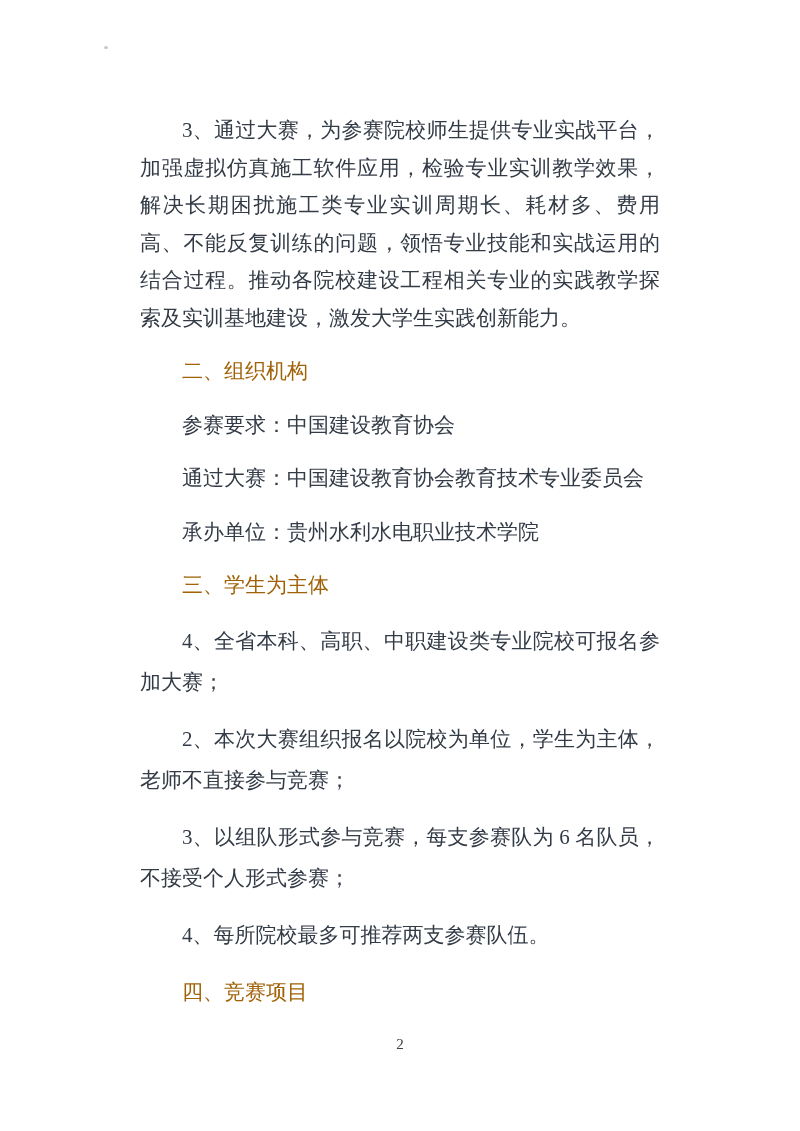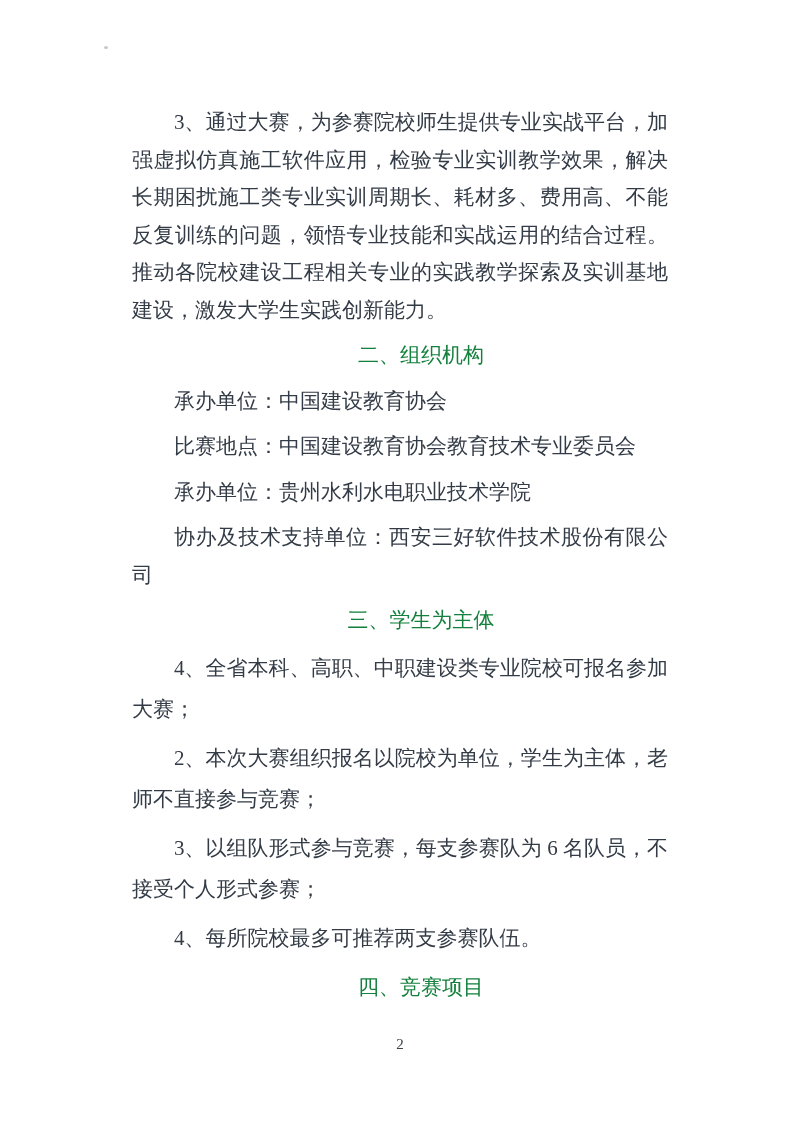--- a/index.html
+++ b/index.html
@@ -19,33 +19,33 @@
   .content {
     position: absolute;
     left: 124px;
     top: 96px;
     width: 552px;
     font-size: 21px;
     text-align: justify;
     text-justify: inter-ideograph;
   }
   .content p, .content h2 {
-    margin: 8px;
+    margin: 16px;
     padding: 0;
     font-size: 21px;
     font-weight: normal;
   }
   .indent { text-indent: 2em; }
   .lh1 { line-height: 37.5px; }
   .lh2 { line-height: 41px; }
   .heading {
     font-weight: bold;
     text-indent: 2em;
-    text-align: center;
-    color: #15803d;
+    text-align: left;
+    color: #a16207;
   }
   .h-org { margin-top: 8px !important; }
   .h-req { margin-top: 0px !important; }
   .h-proj { margin-top: 4px !important; }
   .page-number {
     position: absolute;
     top: 1036px;
     left: 0;
     width: 800px;
     text-align: center;
@@ -67,24 +67,23 @@
 <body>
 
 <div class="page">
   <div class="speck"></div>
 
   <div class="content">
 
     <p class="indent lh1">3、通过大赛，为参赛院校师生提供专业实战平台，加强虚拟仿真施工软件应用，检验专业实训教学效果，解决长期困扰施工类专业实训周期长、耗材多、费用高、不能反复训练的问题，领悟专业技能和实战运用的结合过程。推动各院校建设工程相关专业的实践教学探索及实训基地建设，激发大学生实践创新能力。</p>
 
     <h2 class="heading lh1 h-org">二、组织机构</h2>
-    <p class="indent lh1">承办单位：中国建设教育协会</p>
-    <p class="indent lh1">比赛地点：中国建设教育协会教育技术专业委员会</p>
+    <p class="indent lh1">参赛要求：中国建设教育协会</p>
+    <p class="indent lh1">通过大赛：中国建设教育协会教育技术专业委员会</p>
     <p class="indent lh1">承办单位：贵州水利水电职业技术学院</p>
-    <p class="indent lh1">协办及技术支持单位：西安三好软件技术股份有限公司</p>
 
     <h2 class="heading lh1 h-req">三、学生为主体</h2>
     <p class="indent lh2">4、全省本科、高职、中职建设类专业院校可报名参加大赛；</p>
     <p class="indent lh2">2、本次大赛组织报名以院校为单位，学生为主体，老师不直接参与竞赛；</p>
     <p class="indent lh2">3、以组队形式参与竞赛，每支参赛队为 6 名队员，不接受个人形式参赛；</p>
     <p class="indent lh2">4、每所院校最多可推荐两支参赛队伍。</p>
 
     <h2 class="heading lh2 h-proj">四、竞赛项目</h2>
 
   </div>

